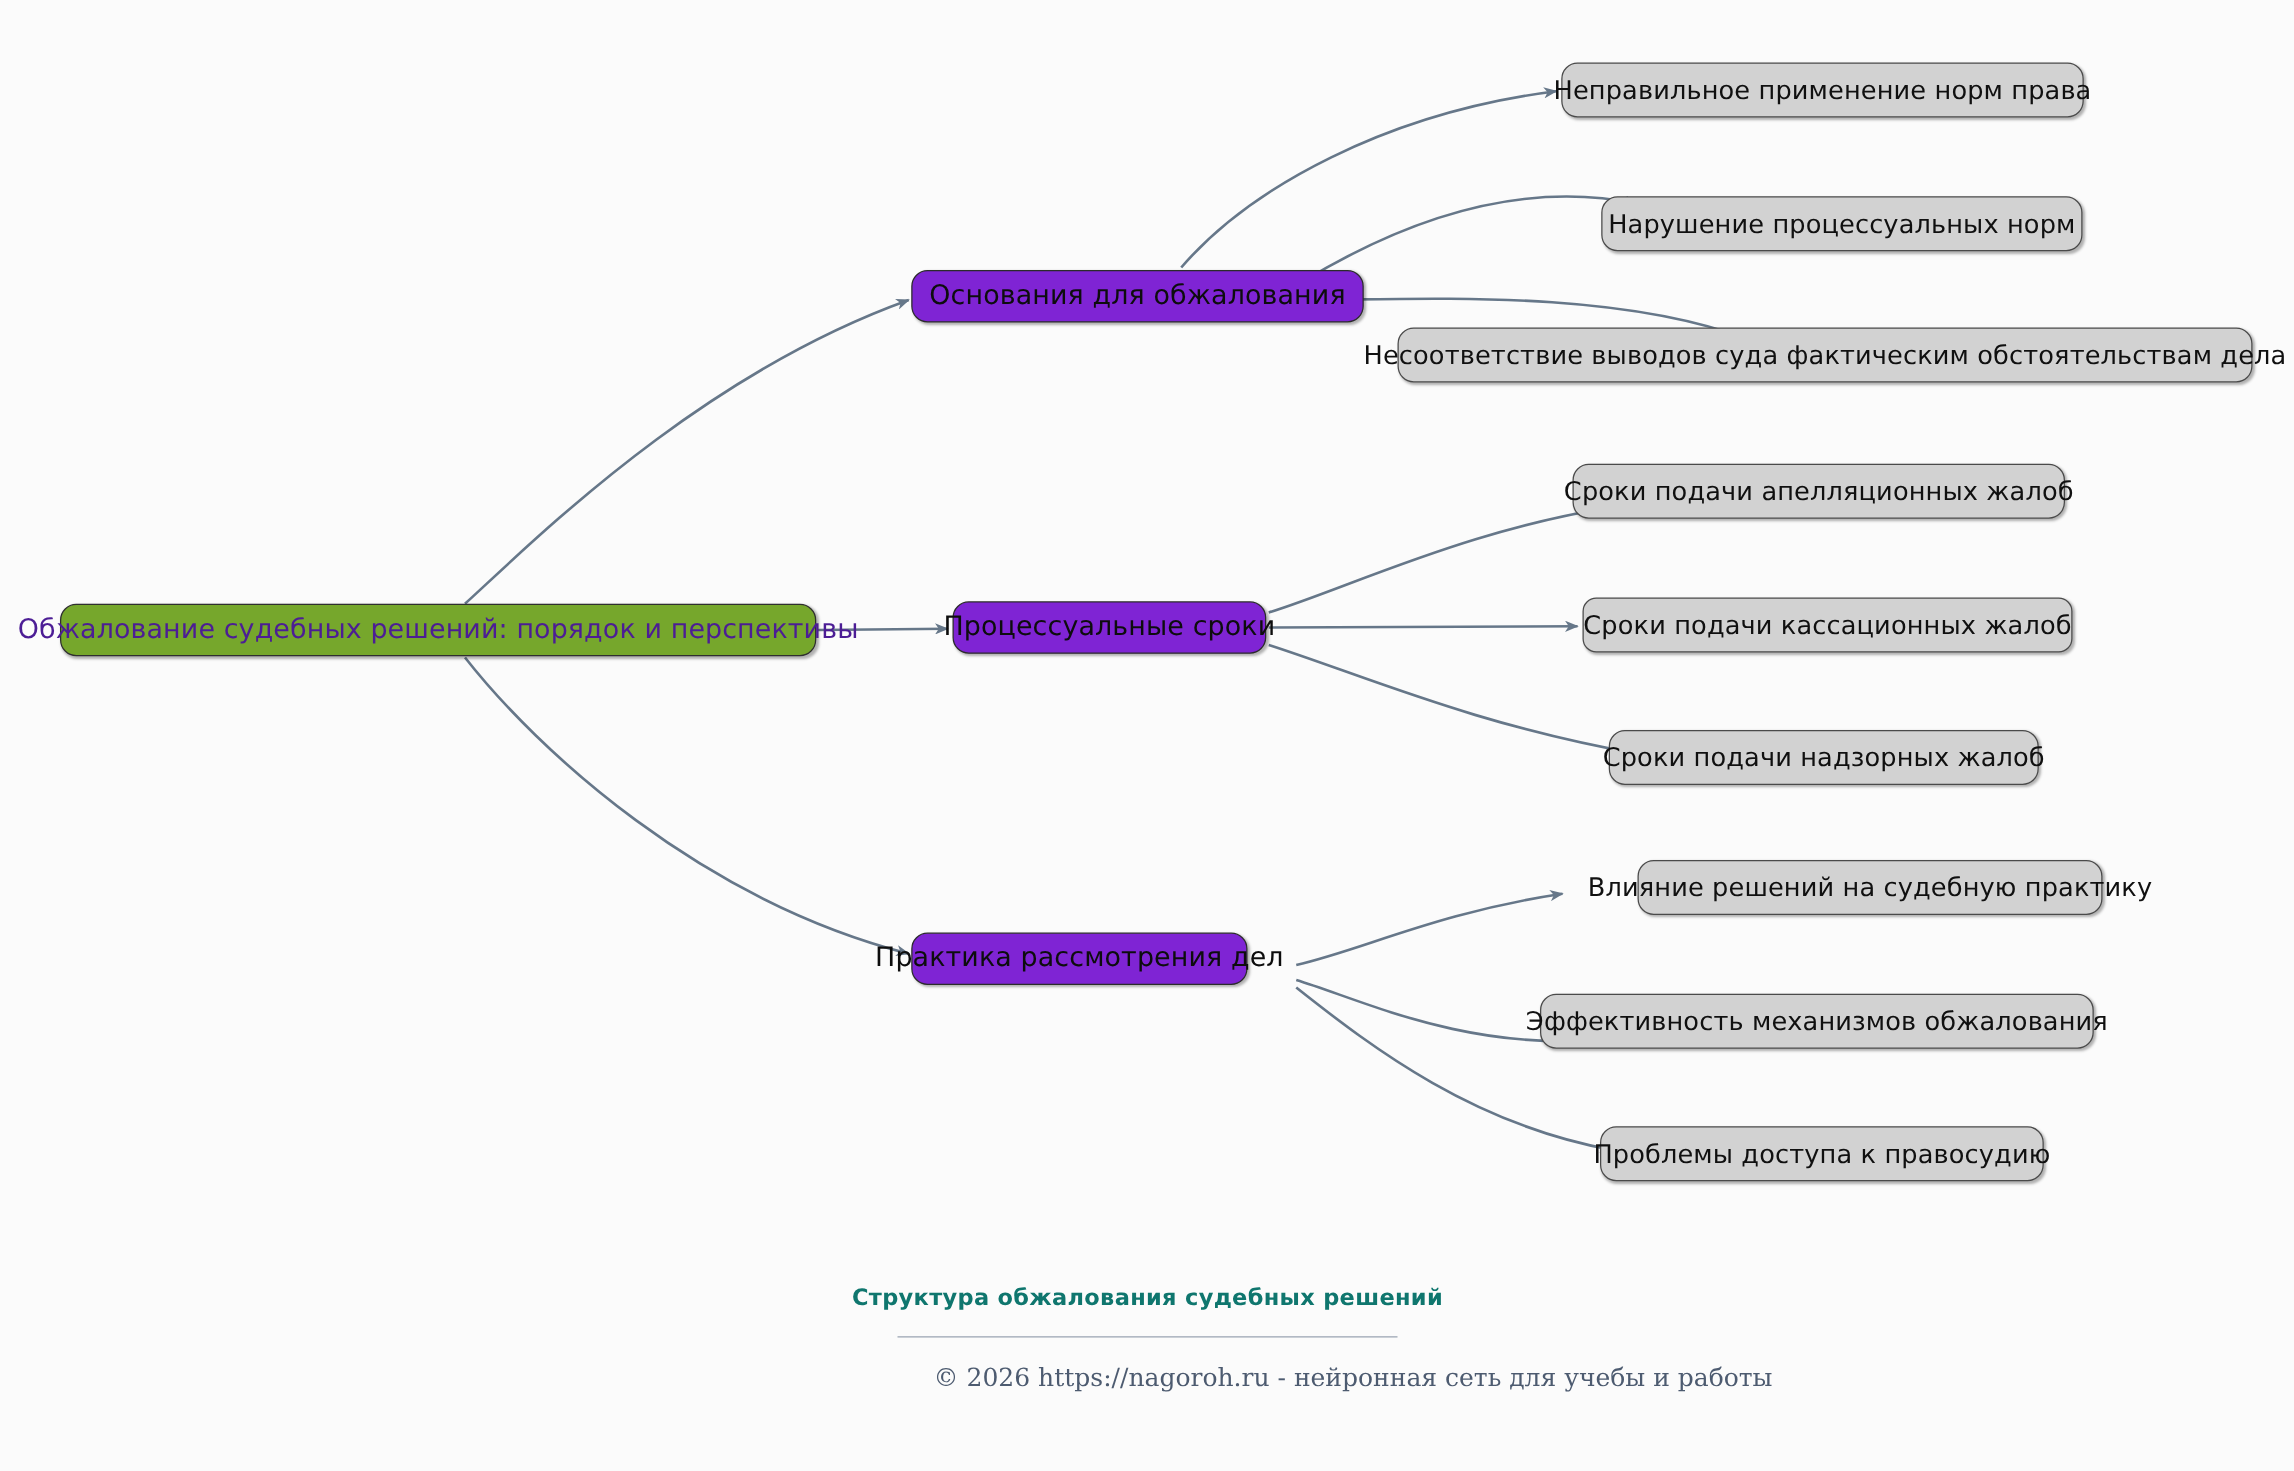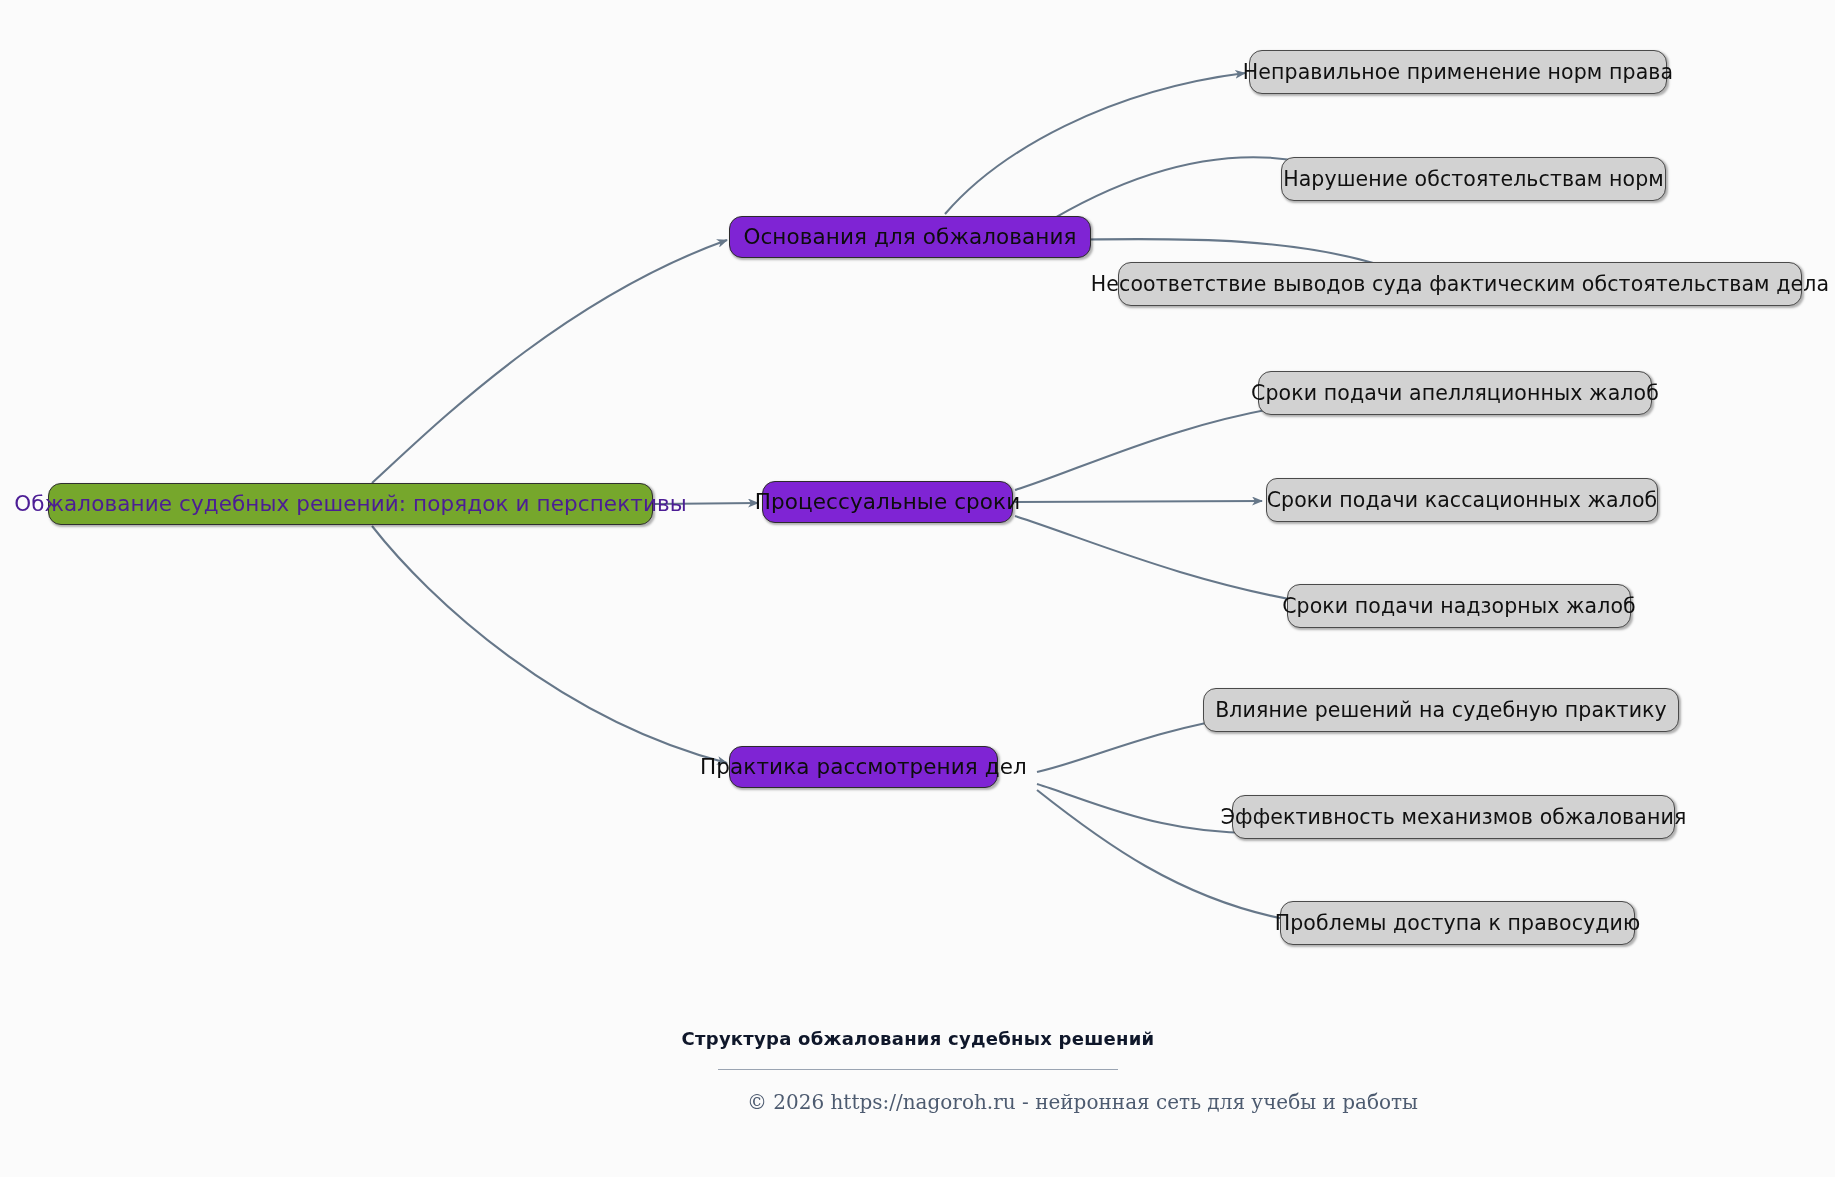--- a/index.html
+++ b/index.html
@@ -58,21 +58,21 @@
     background: #d2d2d2;
     color: #101010;
     font-size: 20.5px;
     border-color: #4a4a4a;
   }
   .caption {
     position: absolute;
     text-align: center;
     font-size: 18px;
     font-weight: bold;
-    color: #0f172a;
+    color: #0f766e;
     letter-spacing: 0.25px;
     font-family: "DejaVu Sans", "Liberation Sans", sans-serif;
   }
   .caption-rule {
     position: absolute;
     border-top: 1.3px solid #9aa4b2;
   }
   .footer {
     position: absolute;
     text-align: right;
@@ -116,21 +116,21 @@
     <span>Обжалование судебных решений: порядок и перспективы</span>
   </div>
 
   <div class="node node-branch" style="left:729px; top:216px; width:362px; height:42px;justify-content:center;">
     <span>Основания для обжалования</span>
   </div>
   <div class="node node-leaf" style="left:1249px; top:50px; width:418px; height:44px;">
     <span>Неправильное применение норм права</span>
   </div>
   <div class="node node-leaf" style="left:1281px; top:157px; width:385px; height:44px;">
-    <span>Нарушение обстоятельствам норм</span>
+    <span>Нарушение процессуальных норм</span>
   </div>
   <div class="node node-leaf" style="left:1118px; top:262px; width:684px; height:44px;">
     <span>Несоответствие выводов суда фактическим обстоятельствам дела</span>
   </div>
 
   <div class="node node-branch" style="left:762px; top:481px; width:251px; height:42px;">
     <span>Процессуальные сроки</span>
   </div>
   <div class="node node-leaf" style="left:1258px; top:371px; width:394px; height:44px;">
     <span>Сроки подачи апелляционных жалоб</span>
@@ -138,21 +138,21 @@
   <div class="node node-leaf" style="left:1266px; top:478px; width:392px; height:44px;border-radius:11px;">
     <span>Сроки подачи кассационных жалоб</span>
   </div>
   <div class="node node-leaf" style="left:1287px; top:584px; width:344px; height:44px;">
     <span>Сроки подачи надзорных жалоб</span>
   </div>
 
   <div class="node node-branch" style="left:729px; top:746px; width:269px; height:42px;">
     <span>Практика рассмотрения дел</span>
   </div>
-  <div class="node node-leaf" style="left:1203px; top:688px; width:476px; height:44px;">
+  <div class="node node-leaf" style="left:1310px; top:688px; width:372px; height:44px;">
     <span>Влияние решений на судебную практику</span>
   </div>
   <div class="node node-leaf" style="left:1232px; top:795px; width:443px; height:44px;">
     <span>Эффективность механизмов обжалования</span>
   </div>
   <div class="node node-leaf" style="left:1280px; top:901px; width:355px; height:44px;">
     <span>Проблемы доступа к правосудию</span>
   </div>
 
   <div class="caption" style="left:418px; top:1028px; width:1000px;">Структура обжалования судебных решений</div>

